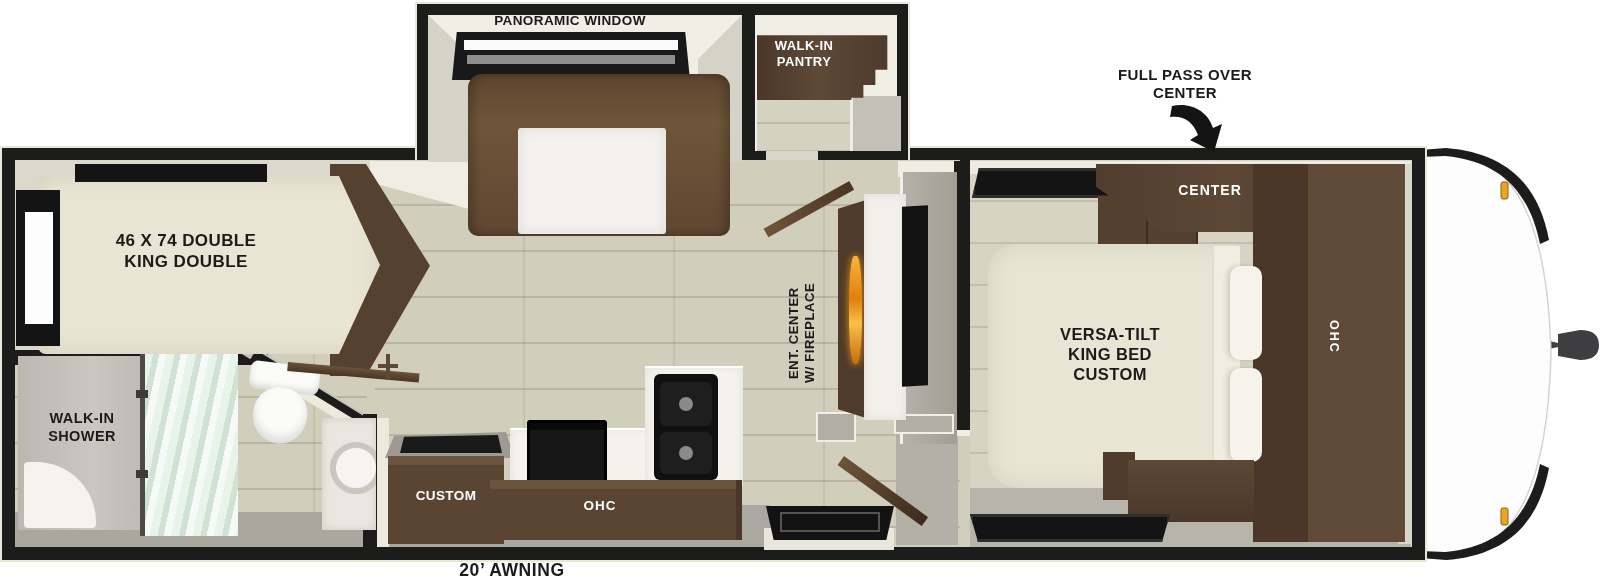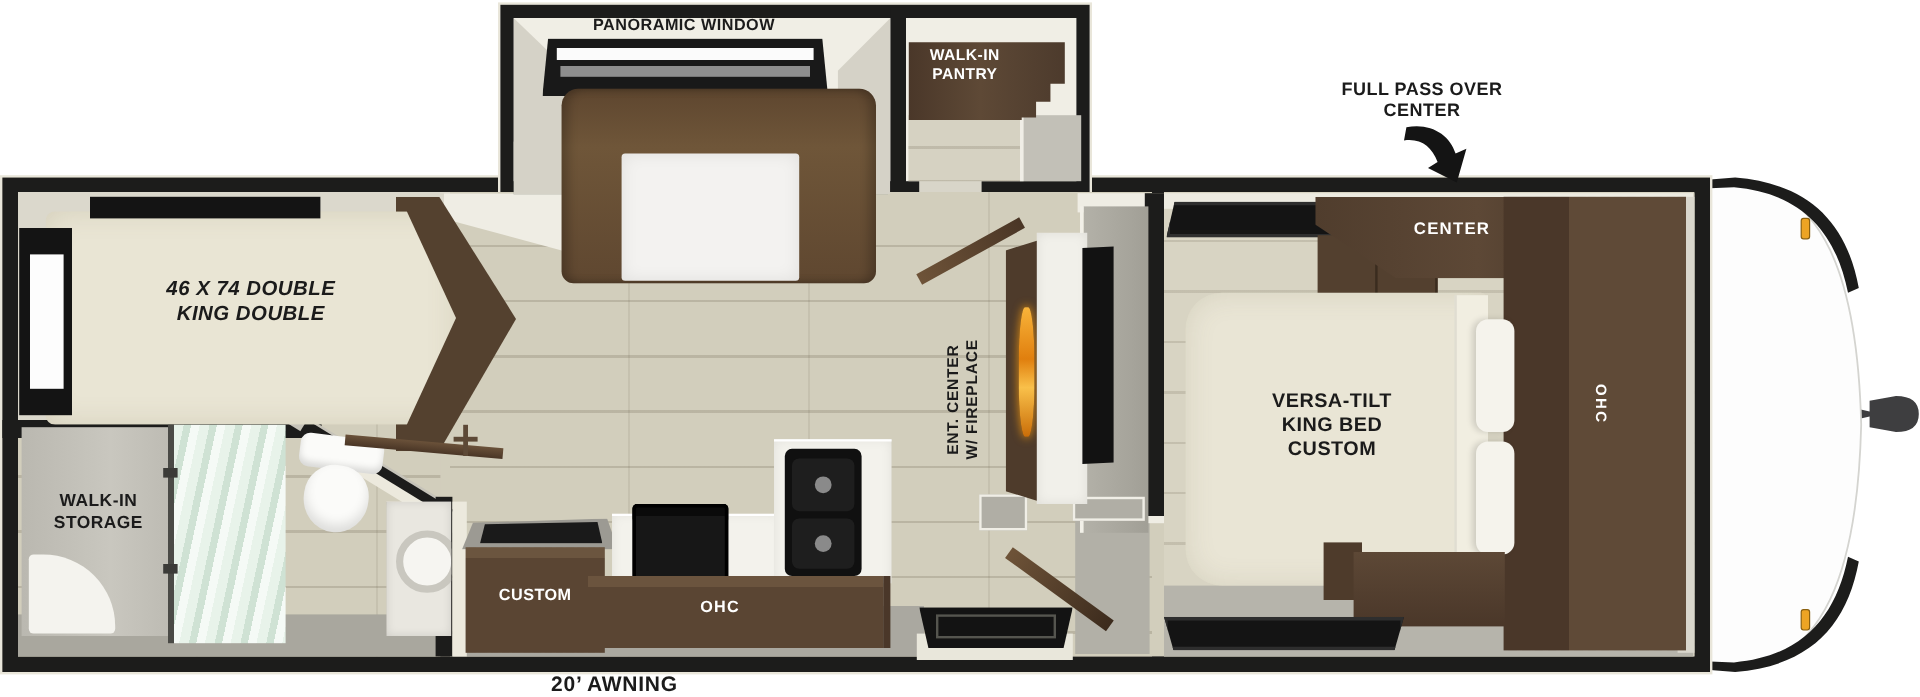--- a/index.html
+++ b/index.html
@@ -91,34 +91,34 @@
   <div class="fp" style="left:900px;top:172px;width:54px;height:272px;border-left:3px solid #f2f0e8;
               background:linear-gradient(90deg,#b3b1a8,#a19f96);"></div>
   <div class="fp" style="left:816px;top:412px;width:40px;height:30px;background:#b0aea5;border:2px solid #f0eee6;box-sizing:border-box;"></div>
   <div class="fp" style="left:894px;top:414px;width:60px;height:20px;background:#b0aea5;border:2px solid #f0eee6;box-sizing:border-box;"></div>
 
   <div class="fp" style="left:330px;top:164px;width:100px;height:212px;background:#54412f;
               clip-path:polygon(0 0,36% 0,100% 48%,36% 100%,0 100%);"></div>
   <div class="fp" style="left:38px;top:176px;width:342px;height:178px;background:#e9e5d4;border-radius:8px;
               clip-path:polygon(0 0,88% 0,100% 50%,88% 100%,0 100%);
               box-shadow:inset 0 0 24px rgba(120,110,80,.18);"></div>
-  <div class="lbl" style="left:103px;top:231px;width:212px;font-size:17px;font-style:italic;">
+  <div class="lbl" style="left:80px;top:231px;width:212px;font-size:17px;">
     <div>46 X 74 DOUBLE</div>
     <div>KING DOUBLE</div>
   </div>
   <div class="fp" style="left:75px;top:164px;width:192px;height:18px;background:#141414;"></div>
   <div class="fp" style="left:16px;top:190px;width:44px;height:156px;background:#141414;"></div>
   <div class="fp" style="left:25px;top:212px;width:28px;height:112px;background:#fdfdfd;"></div>
 
   <div class="fp" style="left:18px;top:356px;width:124px;height:174px;
               background:linear-gradient(90deg,#bab8b0,#c9c7bf 60%,#bdbbb3);"></div>
   <div class="fp" style="left:24px;top:462px;width:72px;height:66px;background:#f4f3ee;border-radius:4px 60px 4px 4px;"></div>
   <div class="lbl" style="left:26px;top:410px;width:112px;font-size:14.5px;">
     <div>WALK-IN</div>
-    <div>STORAGE</div>
+    <div>SHOWER</div>
   </div>
   <div class="fp" style="left:140px;top:354px;width:98px;height:182px;border-left:5px solid #4a4a46;box-sizing:border-box;
               background:repeating-linear-gradient(102deg,#e8f3ea 0 8px,#cfe2d4 8px 14px,#f5faf6 14px 21px);"></div>
   <div class="fp" style="left:136px;top:390px;width:12px;height:8px;background:#3b3b38;"></div>
   <div class="fp" style="left:136px;top:470px;width:12px;height:8px;background:#3b3b38;"></div>
 
   <div class="fp" style="left:246px;top:364px;width:76px;height:88px;transform:rotate(7deg);">
     <div class="fp" style="left:0;top:0;width:70px;height:28px;background:#fbfbf9;border-radius:8px;
                 box-shadow:inset 0 -4px 6px rgba(0,0,0,.14);"></div>
     <div class="fp" style="left:8px;top:24px;width:54px;height:56px;background:#fbfbf9;border-radius:46% 46% 50% 50%;

